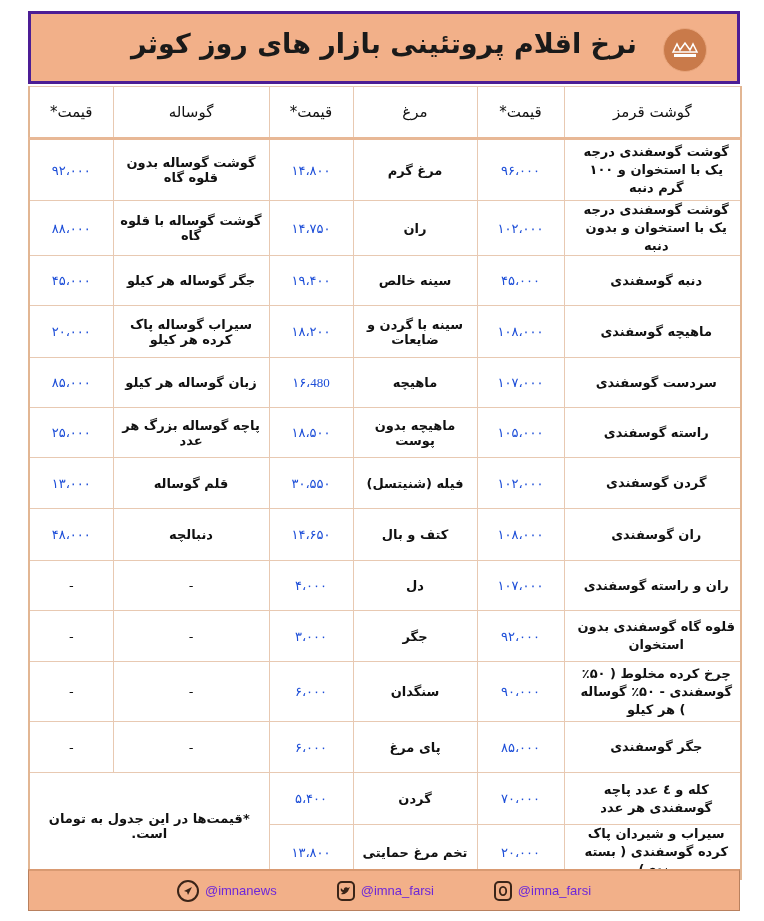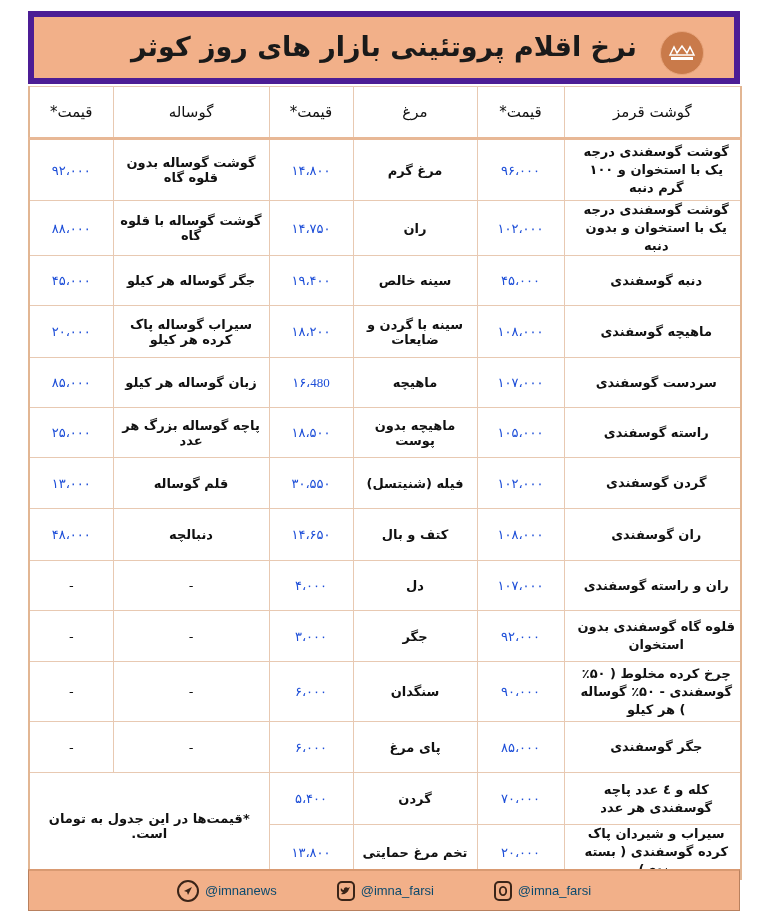--- a/index.html
+++ b/index.html
@@ -1,19 +1,19 @@
 <!DOCTYPE html>
 <html><head>
 <meta charset="utf-8">
 <style>
   html, body { margin:0; padding:0; background:#ffffff; }
   body { width:764px; height:921px; position:relative; overflow:hidden;
          font-family:"DejaVu Sans", sans-serif; color:#111; }
   .header { position:absolute; left:28px; top:11px; width:712px; height:73px;
-            background:#f2b089; border:6px solid #4c1d95; box-sizing:border-box; }
+            background:#f2b089; border:3px solid #4c1d95; box-sizing:border-box; }
   .title { position:absolute; left:0; right:0; top:14px; text-align:center; direction:rtl;
            font-weight:bold; font-size:27px; color:#1a1a1a; }
   .logo { position:absolute; right:30px; top:14px; width:42px; height:42px; border-radius:50%;
           background:#c97a4a; border:1px solid #e8a57c; display:flex; align-items:center; justify-content:center; }
   .logo svg { width:28px; height:20px; }
   table.prices { position:absolute; left:28px; top:86px; width:712px; border-collapse:collapse;
                  direction:rtl; table-layout:fixed; }
   table.prices td, table.prices th { border:1px solid #e8c9b2; text-align:center; vertical-align:middle;
                  padding:0 4px; font-size:13px; line-height:15px; }
   table.prices th { font-weight:normal; font-size:15px; height:50px; }
@@ -21,21 +21,21 @@
   td.item { font-weight:bold; font-size:12px; }
   td.item.red { font-size:13px; line-height:18px;padding-left:12px; }
   td.price { font-family:Liberation Serif, serif; font-size:13px; letter-spacing:1px; color:#1d4ed8; }
   td.dash { font-size:14px; }
   td.note { font-weight:bold; font-size:16px; line-height:22px; }
   .outer-left { border-left:2px solid #e2b693 !important; }
   .outer-right { border-right:2px solid #e2b693 !important; }
   .footer { position:absolute; left:28px; top:869px; width:712px; height:42px; background:#f2b089;
             border:1px solid #b8805e; border-top:2px solid #d99a72; box-sizing:border-box;
             display:flex; align-items:center; justify-content:center; gap:60px; }
-  .social { display:flex; align-items:center; gap:6px; font-size:13px; color:#0c4a6e; font-family:"Liberation Sans", sans-serif; }
+  .social { display:flex; align-items:center; gap:6px; font-size:13px; color:#6d28d9; font-family:"Liberation Sans", sans-serif; }
   .social .ic { width:18px; height:20px; border:2px solid #3a2418; border-radius:5px; display:flex; align-items:center; justify-content:center; box-sizing:border-box; }
   .social .ic.round { border-radius:50%; width:22px; height:22px; }
 </style>
 </head>
 <body>
 
 <div class="header">
   <div class="logo">
     <svg viewBox="0 0 28 20">
         <path d="M2 12 L6 4 L9 10 L14 3 L19 10 L22 4 L26 12 Z" fill="none" stroke="#fff" stroke-width="1.5"></path>

